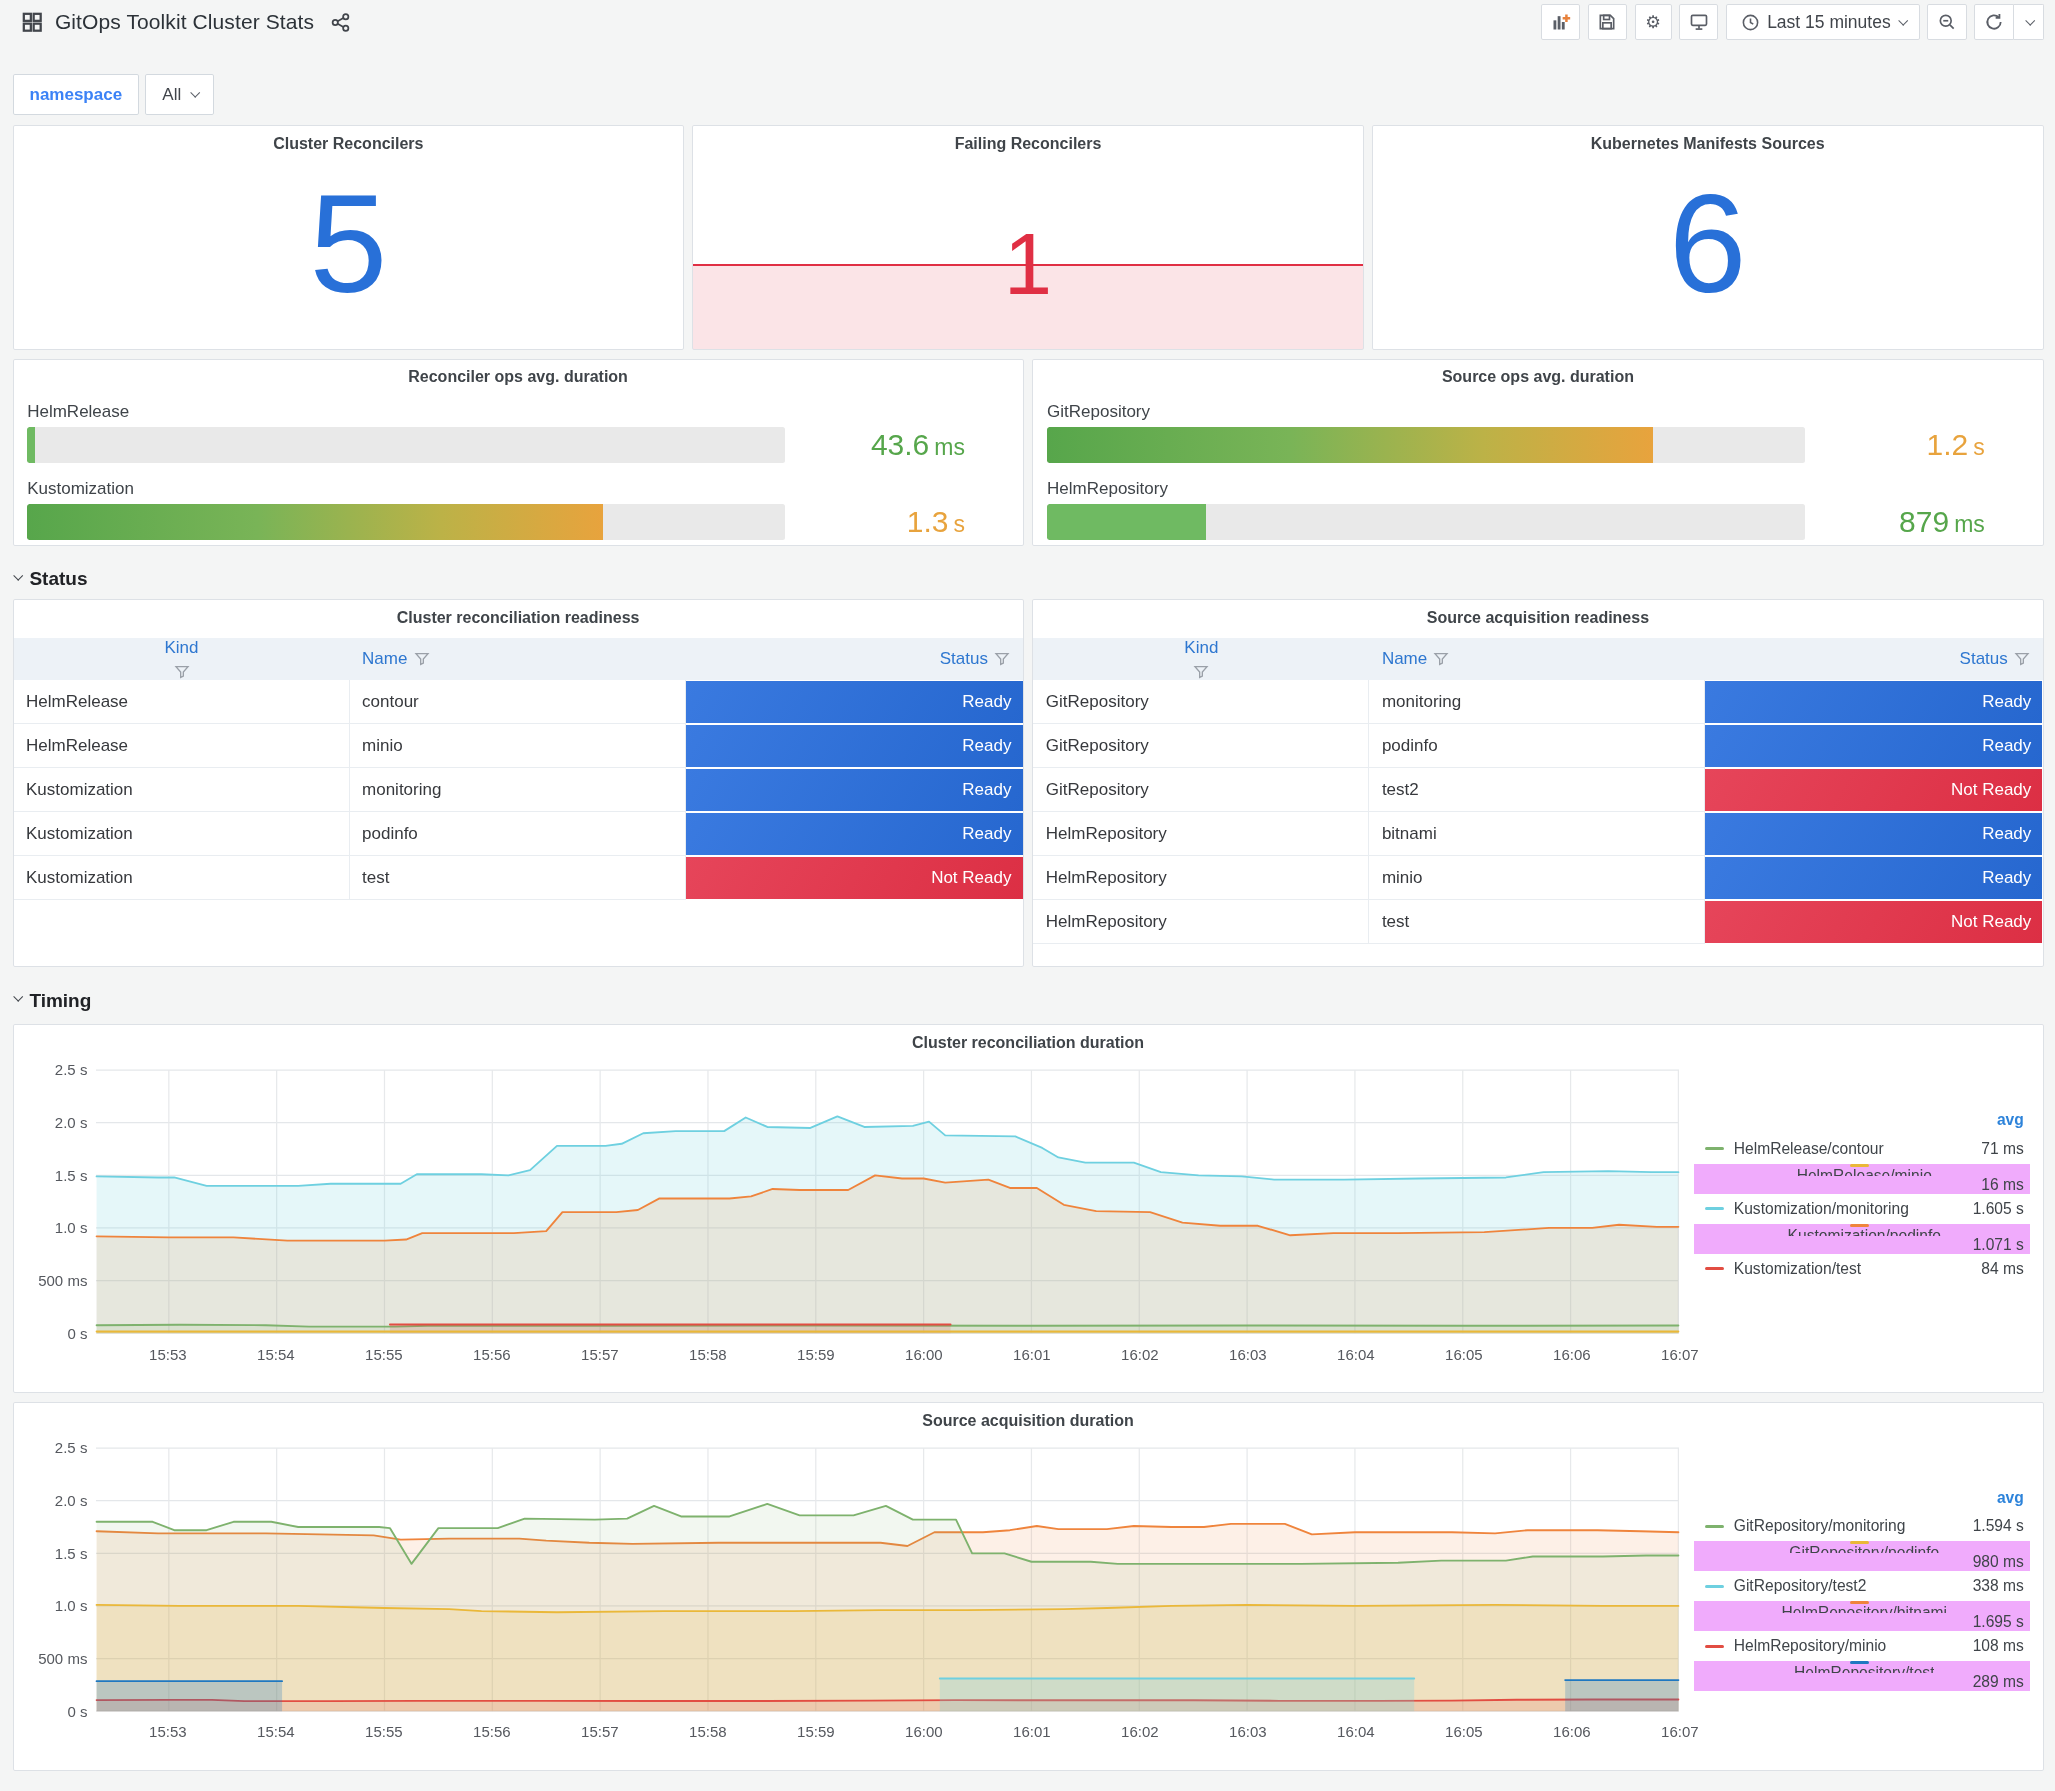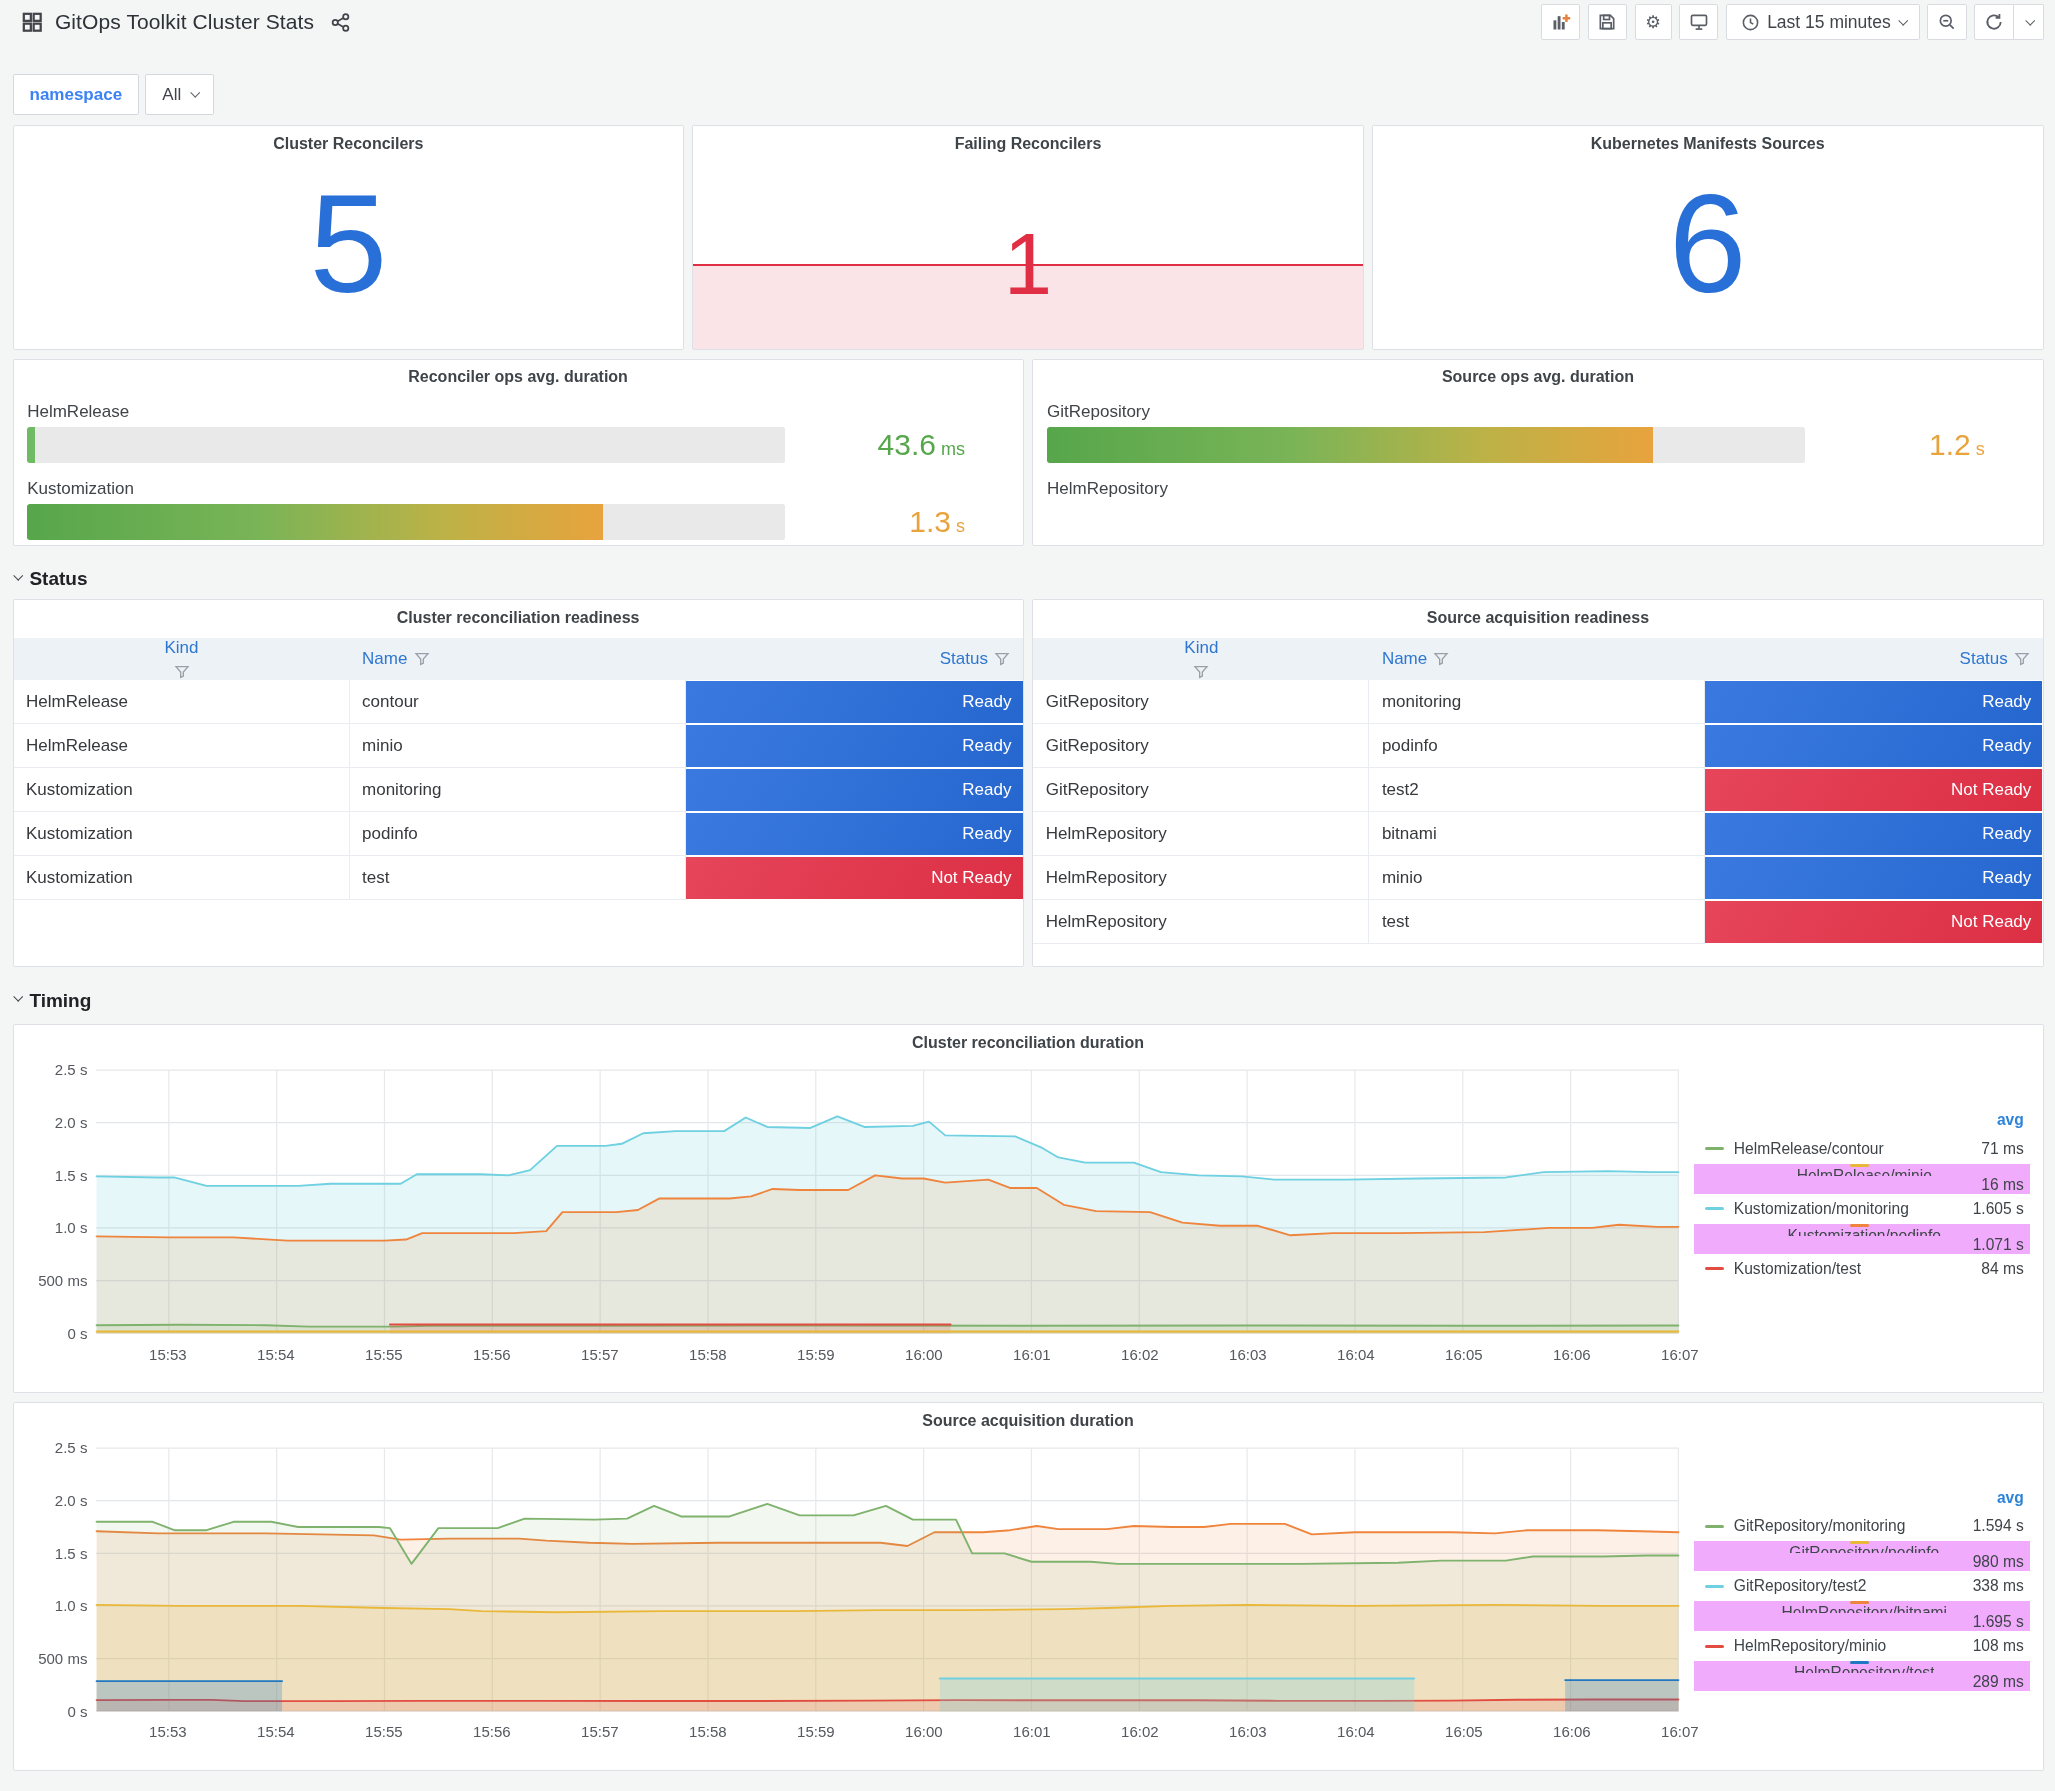--- a/index.html
+++ b/index.html
@@ -46,21 +46,21 @@
   .row-gauges .panel { flex:1; height:187px; padding:0 13.7px; }
   .gauge-row { margin-top:16px; }
   .gauge-label { font-size:17px; color:#3f4449; margin-bottom:5px; }
   .gauge-line { display:flex; align-items:center; }
   .gauge-track { width:758px; height:36px; background:#e9e9e9; border-radius:2.5px; overflow:hidden; }
   .gauge-fill { height:100%; border-radius:2.5px 0 0 2.5px; }
   .gauge-fill.green { background:#6fba62; }
   .gauge-fill.gradient { background:linear-gradient(90deg,#57a64b 0%,#79b457 40%,#bcb247 72%,#e8a33d 100%); }
   .gauge-value { flex:1; text-align:right; padding-right:44px; font-weight:400; }
   .gauge-value .num { font-size:30px; }
-  .gauge-value .unit { font-size:18px; margin-left:5px; }
+  .gauge-value .unit { font-size:23px; margin-left:5px; }
 
   
   .section-hdr { display:flex; align-items:center; gap:10px; margin-top:16px; height:35px; cursor:pointer; }
   .section-hdr .chev.sm { border-color:#41454b; margin-top:-3.7px; }
   .section-hdr .txt { font-size:19px; font-weight:700; color:#202226; }
 
   
   .row-tables { display:flex; gap:8.7px; margin-top:2.5px; }
   .row-tables .panel { flex:1; height:368px; overflow:hidden; }
   .tbl { margin-top:11.2px; }
@@ -223,20 +223,26 @@
         <div class="gauge-label">GitRepository</div>
         <div class="gauge-line">
           <div class="gauge-track">
               <div class="gauge-fill gradient" style="width: 80%;"></div>
             </div>
           <div class="gauge-value" style="color: rgb(232, 163, 61);"><span class="num">1.2</span><span class="unit">s</span></div>
         </div>
       </div>
       <div class="gauge-row">
         <div class="gauge-label">HelmRepository</div>
+        <div class="gauge-line">
+          <div class="gauge-track">
+              <div class="gauge-fill green" style="width: 21%;"></div>
+            </div>
+          <div class="gauge-value" style="color: rgb(86, 166, 75);"><span class="num">879</span><span class="unit">ms</span></div>
+        </div>
       </div>
     </div>
   </div>
 
   <div class="section-hdr">
     <span class="chev sm"></span>
     <span class="txt">Status</span>
   </div>
 
   <div class="row-tables">

